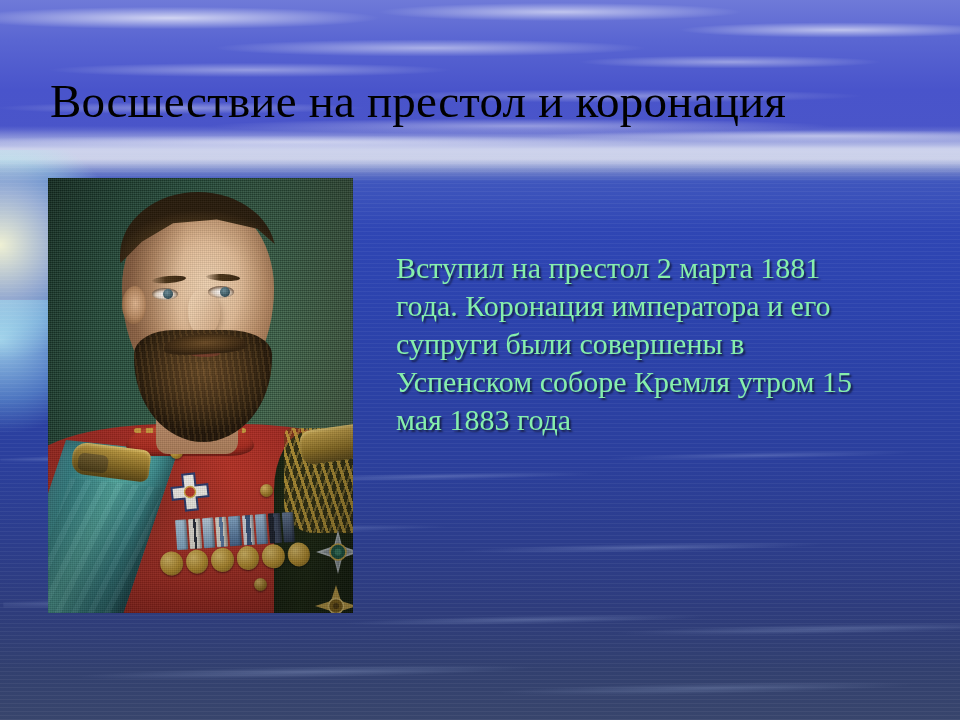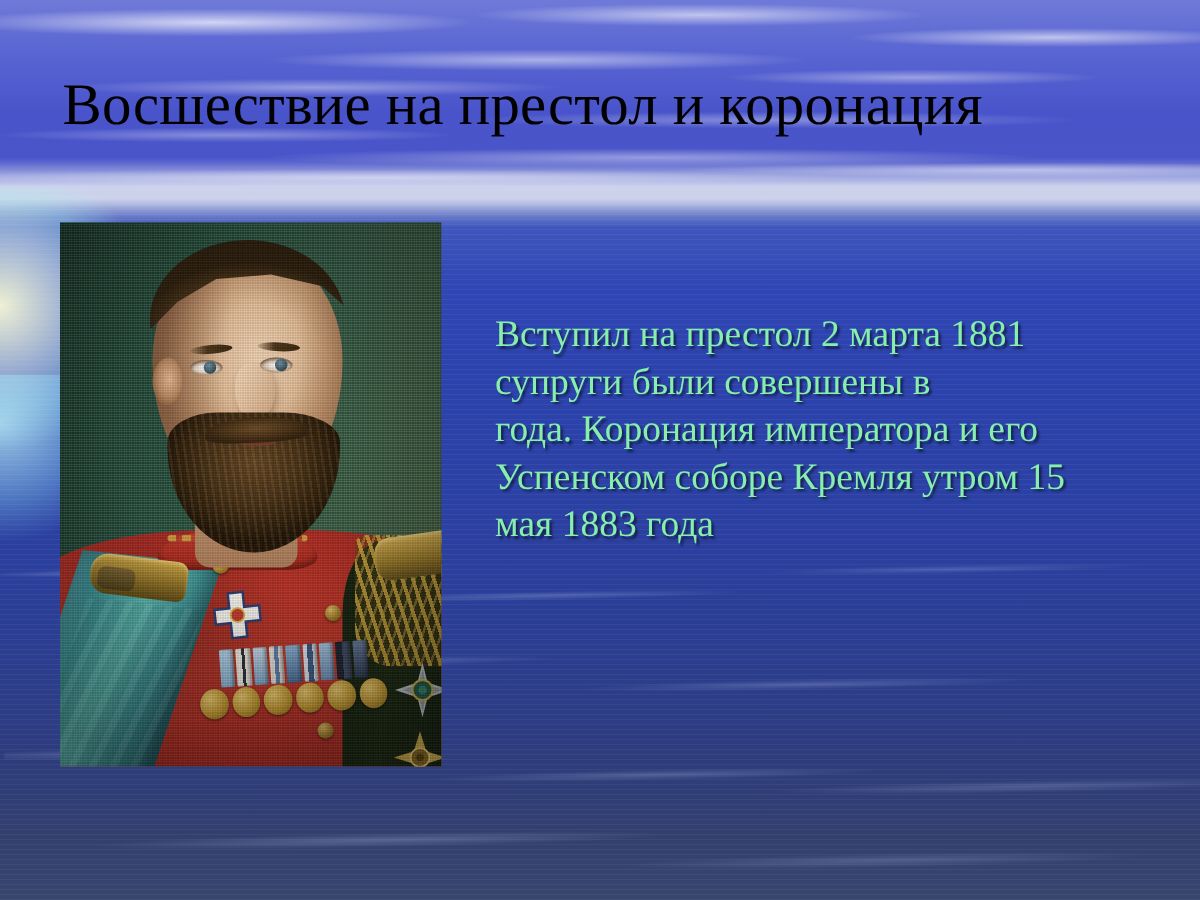--- a/index.html
+++ b/index.html
@@ -103,21 +103,21 @@
       radial-gradient(ellipse 330px 8px at 300px 248px, rgba(165,182,222,.30), rgba(255,255,255,0) 70%),
       radial-gradient(ellipse 300px 8px at 700px 272px, rgba(160,178,218,.26), rgba(255,255,255,0) 70%);
     transform: rotate(-1.1deg);
     transform-origin: 0 0;
   }
 
   
   .title {
     position: absolute;
     left: 50px;
-    top: 60px;
+    top: 77px;
     width: 870px;
     font-size: 47px;
     line-height: 1.06;
     color: #000000;
     white-space: nowrap;
     letter-spacing: .2px;
   }
 
   
   .body-text {
@@ -490,19 +490,19 @@
     <div class="beard-tex"></div>
     <div class="lip"></div>
     <div class="moustache"></div>
 
     <div class="p-vig"></div>
     <div class="canvas-tex"></div>
   </div>
 
   <div class="body-text">
     <div>Вступил на престол 2 марта 1881</div>
+    <div>года. Коронация императора и его</div>
     <div>супруги были совершены в</div>
-    <div>года. Коронация императора и его</div>
     <div>Успенском соборе Кремля утром 15</div>
     <div>мая 1883 года</div>
   </div>
 
 </div>
 
 </body></html>

